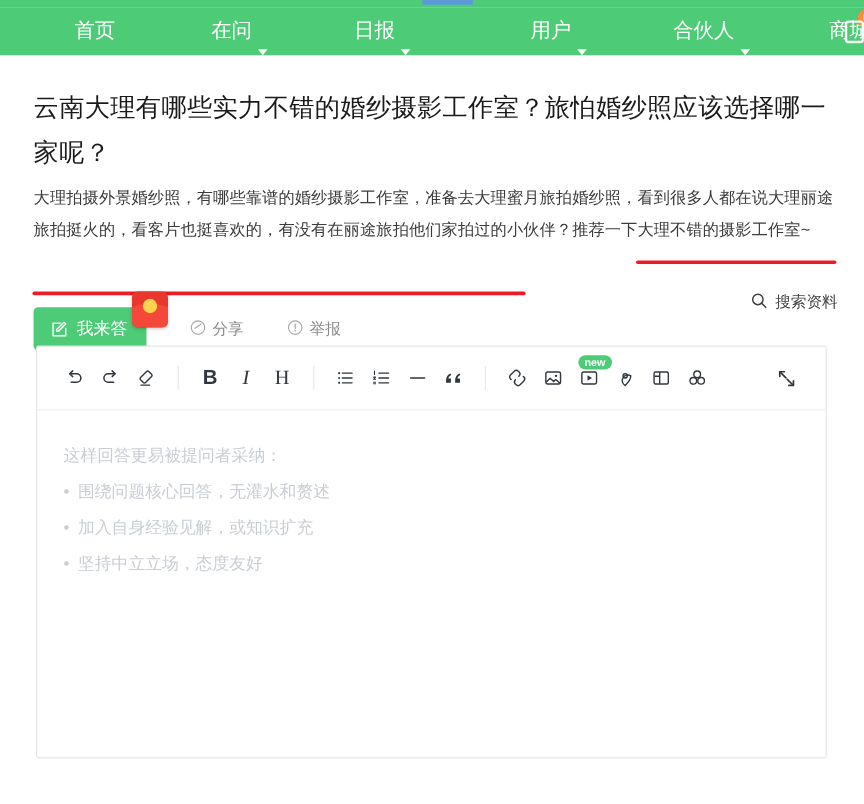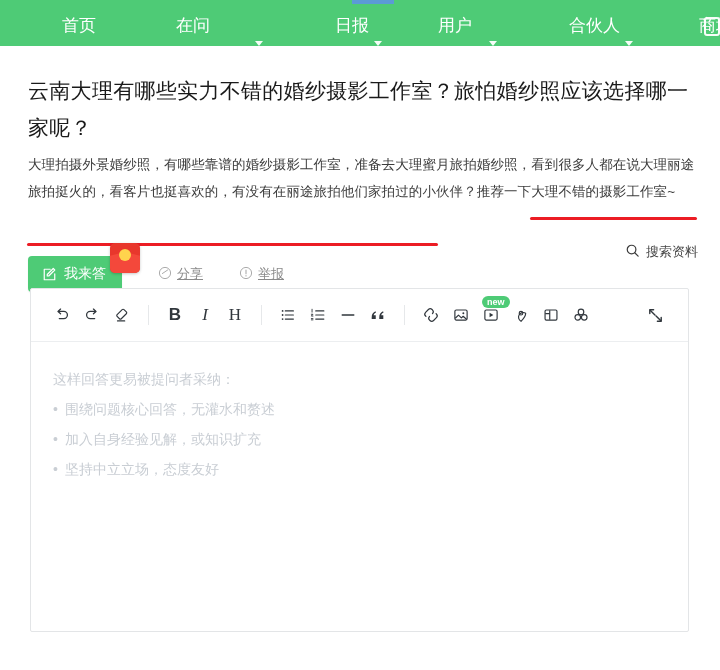--- a/index.html
+++ b/index.html
@@ -177,21 +177,20 @@
     border-radius: 50%;
     z-index: 2;
   }
   .meta-link {
     display: flex;
     align-items: center;
     margin-left: 36px;
     font-size: 13px;
     color: #8a8a8a;
     cursor: pointer;
-    text-decoration: underline;
   }
   .meta-link svg { margin-right: 5px; }
 
   
   .search-materials {
     position: absolute;
     right: 22px;
     top: 197px;
     display: flex;
     align-items: center;
@@ -279,29 +278,29 @@
 <body>
 
 <div class="top-strip">
   <div class="tab-remnant"></div>
 </div>
 
 <div class="navbar">
   <div class="nav-item" style="margin-left:62px;">
     <span>首页</span>
   </div>
-  <div class="nav-item" style="margin-left:80px;gap:40px;">
+  <div class="nav-item" style="margin-left:80px;">
     <span>在问</span>
     <i class="caret"></i>
   </div>
   <div class="nav-item" style="margin-left:72px;">
     <span>日报</span>
     <i class="caret"></i>
   </div>
-  <div class="nav-item" style="margin-left:56px;gap:12px;">
+  <div class="nav-item" style="margin-left:100px;">
     <span>用户</span>
     <i class="caret"></i>
   </div>
   <div class="nav-item" style="margin-left:72px;">
     <span>合伙人</span>
     <i class="caret"></i>
   </div>
   <div class="nav-item" style="margin-left:66px;">
     <span>商城</span>
     <span class="nav-badge">new</span>

